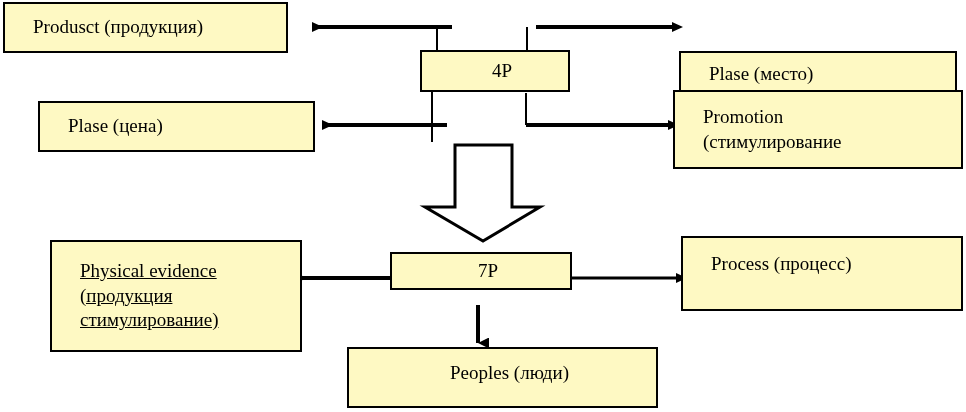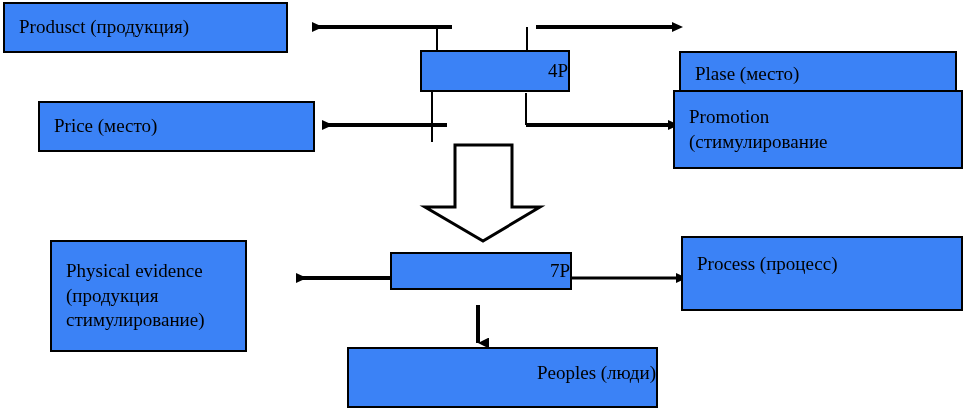--- a/index.html
+++ b/index.html
@@ -13,34 +13,35 @@
     height: 412px;
     background: #ffffff;
     overflow: hidden;
     font-family: "Liberation Serif", "DejaVu Serif", serif;
     color: #000000;
   }
   .box {
     position: absolute;
     box-sizing: border-box;
     border: 2px solid #000000;
-    background: #3b82f6;
+    background: #fef9c3;
     display: flex;
     flex-direction: column;
     justify-content: center;
     z-index: 3;
+    padding-left: 14px;
   }
   .box .txt {
     display: block;
     font-size: 19px;
     line-height: 1.30;
     white-space: pre;
   }
   .box.left-pad .txt { padding-left: 14px; text-align: left; }
-  .box.center-txt { align-items: flex-end; }
+  .box.center-txt { align-items: center; }
   .box.center-txt .txt { text-align: center; padding: 0; }
 
   
   svg.wires {
     position: absolute;
     left: 0;
     top: 0;
     width: 966px;
     height: 412px;
     z-index: 1;
@@ -92,29 +93,29 @@
 
   <div class="box left-pad" style="left:679px; top:11px; width:278px; height:47px;margin-top:40px;">
     <span class="txt">Plase (место)</span>
   </div>
 
   <div class="box center-txt" style="left:420px; top:50px; width:150px; height:42px;">
     <span class="txt">4P</span>
   </div>
 
   <div class="box left-pad" style="left:38px; top:101px; width:277px; height:51px;">
-    <span class="txt">Price (место)</span>
+    <span class="txt">Plase (цена)</span>
   </div>
 
   <div class="box left-pad" style="left:673px; top:90px; width:290px; height:79px;">
     <span class="txt">Promotion</span>
     <span class="txt">(стимулирование</span>
   </div>
 
-  <div class="box left-pad" style="left:50px; top:240px; width:197px; height:112px;">
+  <div class="box left-pad" style="left:50px; top:240px; width:252px; height:112px;text-decoration:underline;">
     <span class="txt">Physical evidence</span>
     <span class="txt">(продукция</span>
     <span class="txt">стимулирование)</span>
   </div>
 
   <div class="box center-txt" style="left:390px; top:252px; width:182px; height:38px;">
     <span class="txt">7P</span>
   </div>
 
   <div class="box left-pad" style="left:681px; top:236px; width:282px; height:75px;">

